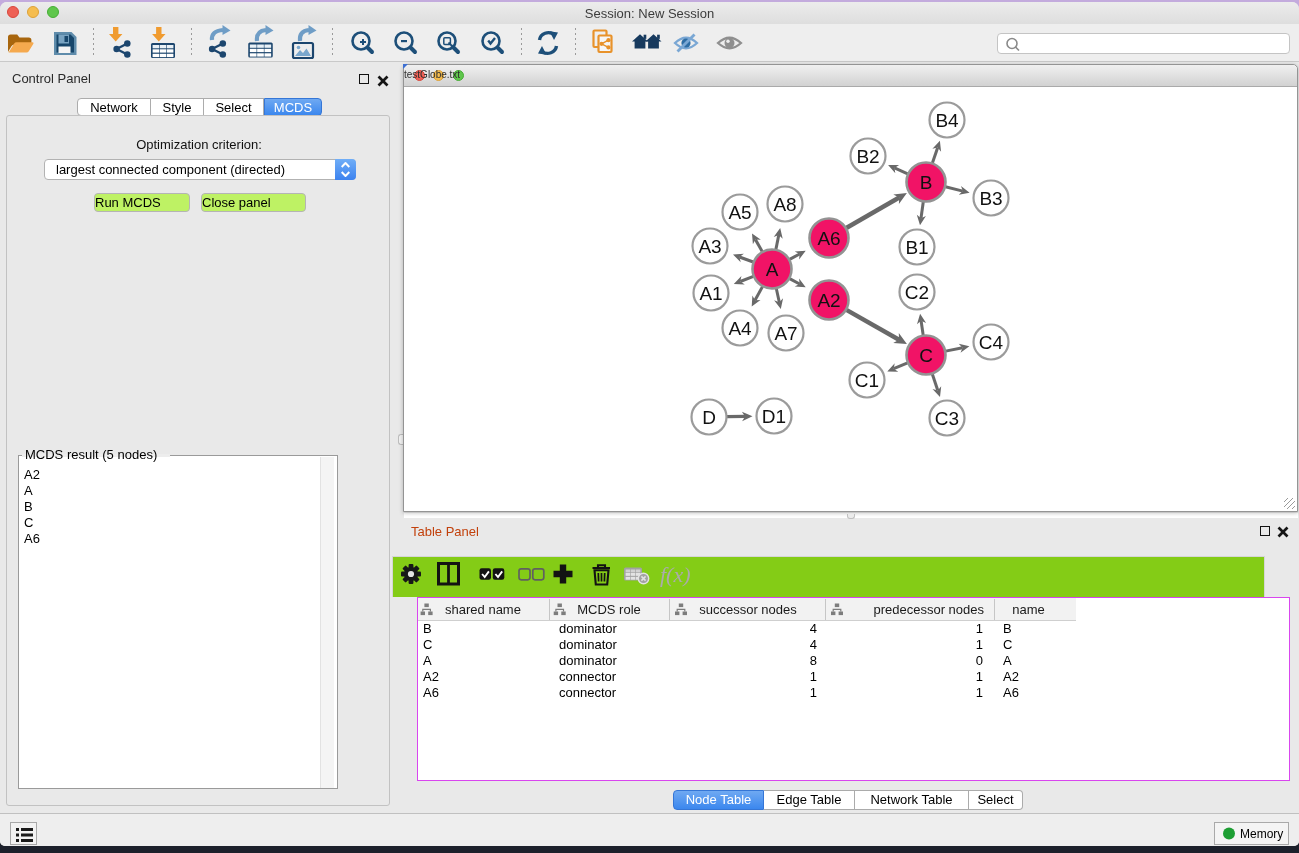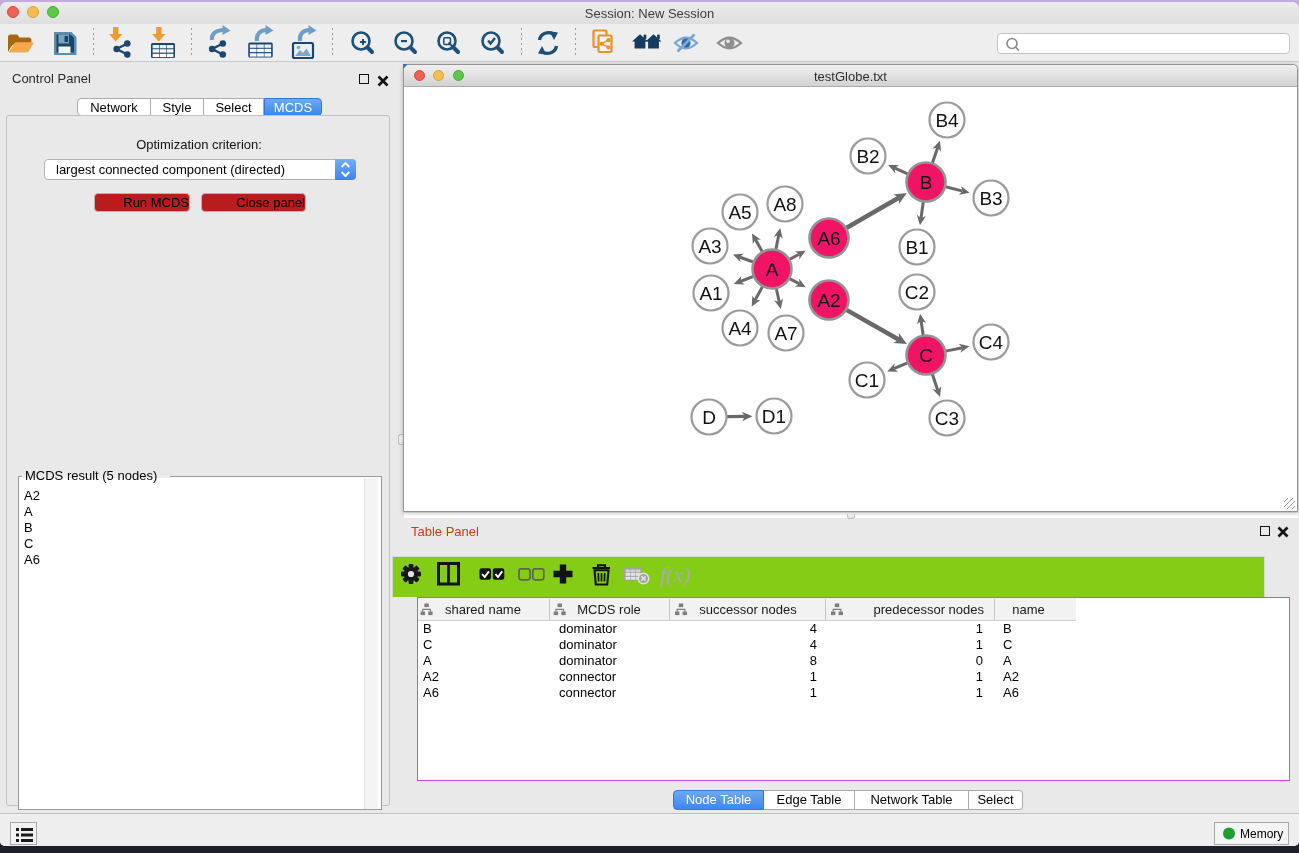--- a/index.html
+++ b/index.html
@@ -14,31 +14,31 @@
 #searchbox{left:997px;top:9px;width:293px;height:21px;background:#fff;border:1px solid #c4c4c4;border-radius:4px}
 #cpanel-head{left:12px;top:69px;font-size:13px;color:#2a2a2a}
 .floatbtn{width:10px;height:10px;border:1.5px solid #111;top:72px}
 
 .tab{top:96px;height:18px;border:1px solid #acacac;background:#fff;font-size:13px;color:#000;text-align:center;line-height:17px}
 .tabsel{background:linear-gradient(#6fa9f2,#3b87ee);color:#fff;border-color:#3576d6}
 #cpanel-body{left:6px;top:113px;width:384px;height:691px;background:#e9e9e9;border:1px solid #c2c2c2;border-radius:3px}
 #optlabel{left:0;top:21px;width:384px;text-align:center;font-size:13px;color:#111}
 #dropdown{left:37px;top:43px;width:312px;height:21px;background:#fff;border:1px solid #b2b2b2;border-radius:4px;font-size:13px;line-height:19px;padding-left:11px;color:#000}
 #dropstep{right:-1px;top:-1px;width:21px;height:21px;background:linear-gradient(#70aef7,#3c82ef);border-radius:0 4px 4px 0}
-.btn{top:77px;height:19px;background:#b91c1c;border:1px solid #b5b5b5;border-radius:4px;font-size:13px;color:#000;text-align:right;line-height:17px}
-#fieldset{left:11px;top:360px;width:364px;height:334px;background:#fff;border:1px solid #9a9a9a}
+.btn{top:77px;height:19px;background:#bef264;border:1px solid #b5b5b5;border-radius:4px;font-size:13px;color:#000;text-align:left;line-height:17px}
+#fieldset{left:11px;top:339px;width:320px;height:334px;background:#fff;border:1px solid #9a9a9a}
 #legendmask{left:3px;top:-2px;width:148px;height:3px;background:#ededed}
 #legend{left:6px;top:-9px;font-size:13px;color:#000;background:transparent}
 #mcdslist{left:5px;top:11px;font-size:13px;color:#000;line-height:16px}
 #fscroll{right:3px;top:1px;width:14px;height:331px;background:#f4f4f4;border-left:1px solid #e2e2e2}
 #whiteband{left:404px;top:511px;width:894px;height:5px;background:#fff}
 #vgrip{left:398px;top:432px;width:6px;height:11px;background:#f2f2f2;border:1px solid #bdbdbd;border-right:none;border-radius:3px 0 0 3px}
 #netwin{left:403px;top:62px;width:895px;height:448px;background:#fff;border:1px solid #949494;border-radius:5px 5px 0 0;box-shadow:0 1px 4px rgba(0,0,0,.25)}
 #nettitle{left:0;top:0;width:100%;height:22px;background:linear-gradient(#f0f0f0,#d2d2d2);border-bottom:1px solid #aaa;border-radius:5px 5px 0 0}
-#nettext{width:100%;text-align:center;top:4px;font-size:13px;color:#2e2e2e}
+#nettext{width:100%;top:4px;font-size:10px;color:#2e2e2e}
 .ntl{width:11px;height:11px;border-radius:50%;top:4.5px}
 #netcorner{left:-1px;top:-1px;width:0;height:0;border-top:5px solid #3d6fd2;border-right:5px solid transparent}
 #resizegrip{right:2px;bottom:2px;width:11px;height:11px;background:repeating-linear-gradient(135deg,transparent 0 2.5px,#9a9a9a 2.5px 3.5px)}
 #hgrip{left:847px;top:512px;width:8px;height:5px;background:#ebebeb;border:1px solid #c0c0c0;border-top:none;border-radius:0 0 3px 3px}
 #tpanel-head{left:411px;top:522px;font-size:13px;color:#c2410c}
 #ttoolbar{left:392px;top:554px;width:873px;height:41px;background:#84cc16;border:1px solid #d6d6d6;border-bottom:none}
 #ttable{left:417px;top:595px;width:873px;height:184px;background:#fff;border:1px solid #d946ef}
 #thead{left:0;top:0;width:658px;height:23px;background:#f2f2f2;border-bottom:1px solid #cfcfcf}
 .hdiv{top:1px;width:1px;height:21px;background:#c6c6c6}
 .hlabel{top:4px;font-size:13px;color:#1a1a1a;white-space:nowrap}

